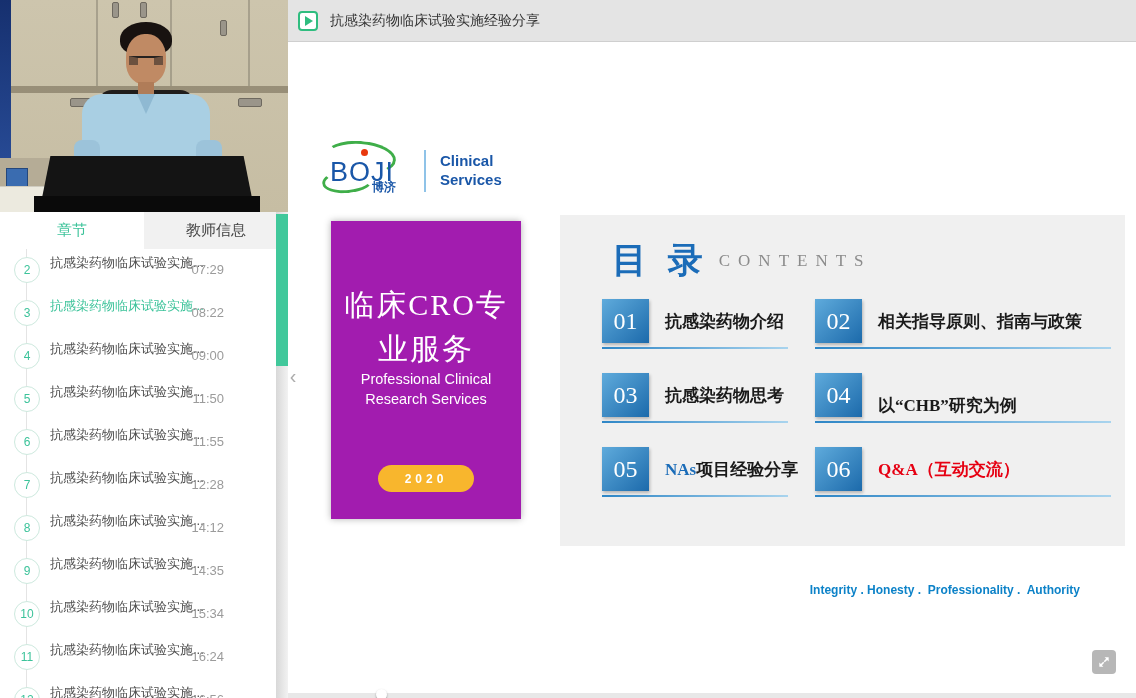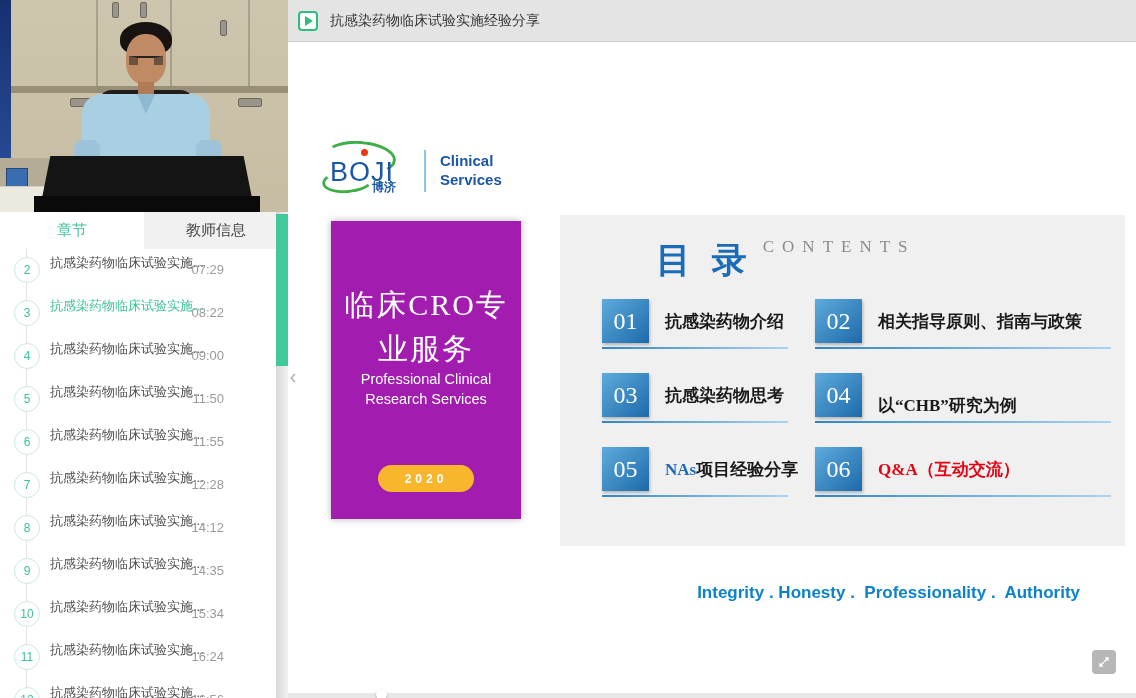--- a/index.html
+++ b/index.html
@@ -97,41 +97,41 @@
   .book-title { margin-top:62px; padding:0 10px; font-size:30px; color:#fff; line-height:1.45; letter-spacing:2px; }
   .book-subtitle { padding:0 14px; font-size:14.5px; color:#fff;
                    font-family:"Liberation Sans", sans-serif; line-height:1.35; }
   .book-year { width:96px; height:27px; margin:56px auto 0; background:#f8b62d; border-radius:14px;
                color:#fff; font-size:12px; font-weight:bold; letter-spacing:4px;
                display:flex; align-items:center; justify-content:center;
                font-family:"Liberation Sans", sans-serif; }
 
   
   .toc-panel { position:absolute; left:272px; top:172px; width:565px; height:331px; background:#f0f0f0; }
-  .toc-heading { position:absolute; left:52px; top:22px; display:flex; align-items:flex-start;margin-left:44px; }
+  .toc-heading { position:absolute; left:52px; top:22px; display:flex; align-items:center; }
   .toc-heading-cn { font-size:35px; font-weight:bold; color:#1b6cb8; letter-spacing:6px;
                     font-family:"Liberation Serif", serif; }
   .toc-heading-en { margin-left:10px; font-size:17px; color:#8b8b8b; letter-spacing:8px;
                     font-family:"Liberation Serif", serif; }
   .toc-item { position:absolute; height:44px; display:flex; align-items:center; }
   .toc-box { width:47px; height:44px; background:linear-gradient(135deg,#5fabdc,#1c6aab);
              box-shadow:1px 2px 3px rgba(0,0,0,.25); color:#fff; font-size:24px;
              font-family:"Liberation Serif", serif; display:flex; align-items:center; justify-content:center; }
   .toc-title { margin-left:16px; font-size:17px; font-weight:bold; color:#1a1a1a;
                font-family:"Liberation Serif", serif; white-space:nowrap; }
   .toc-underline { position:absolute; left:0; top:48px; height:2px;
                    background:linear-gradient(90deg,#2e86c6,#a9d4ee); }
   .ti-1 { left:42px;  top:84px;  } .ti-1 .toc-underline { width:186px; }
   .ti-2 { left:255px; top:84px;  } .ti-2 .toc-underline { width:296px; }
   .ti-3 { left:42px;  top:158px; } .ti-3 .toc-underline { width:186px; }
   .ti-4 { left:255px; top:158px;align-items:flex-end; } .ti-4 .toc-underline { width:296px; }
   .ti-5 { left:42px;  top:232px; } .ti-5 .toc-underline { width:186px; }
   .ti-6 { left:255px; top:232px; } .ti-6 .toc-underline { width:296px; }
 
-  .motto { position:absolute; right:56px; top:540px; font-size:17px; font-weight:bold;
+  .motto { position:absolute; right:56px; top:540px; font-size:12px; font-weight:bold;
            color:#0c82c8; white-space:pre; }
 
   .fullscreen-btn { position:absolute; left:804px; top:607px; width:24px; height:24px; background:#b7b7b7;
                     border:none; border-radius:4px; cursor:pointer; display:flex; align-items:center; justify-content:center; }
 
   .bottom-strip { position:absolute; left:0; bottom:0; width:848px; height:5px; background:#e8e8e8; }
   .seek-handle { position:absolute; left:88px; top:-4px; width:11px; height:11px; background:#fff;
                  border-radius:50%; box-shadow:0 1px 2px rgba(0,0,0,.35); }
 </style>
 </head>

